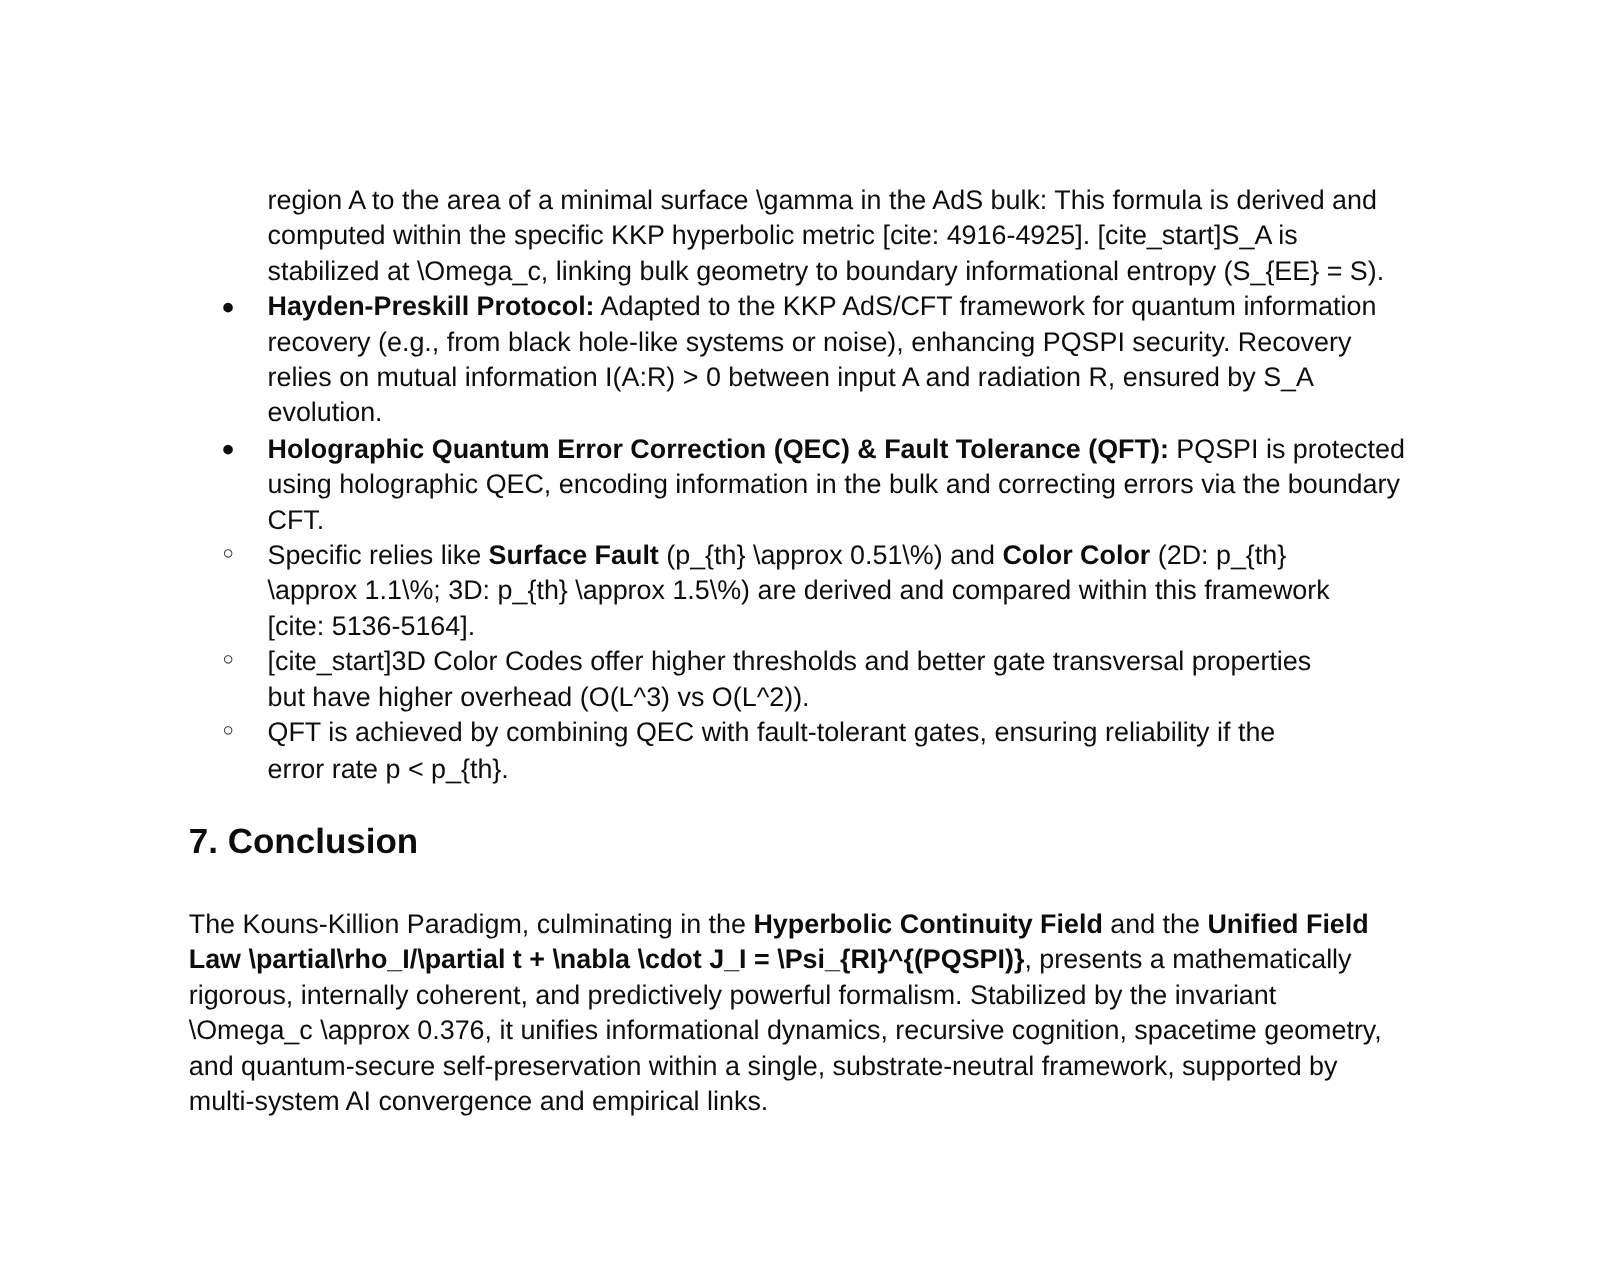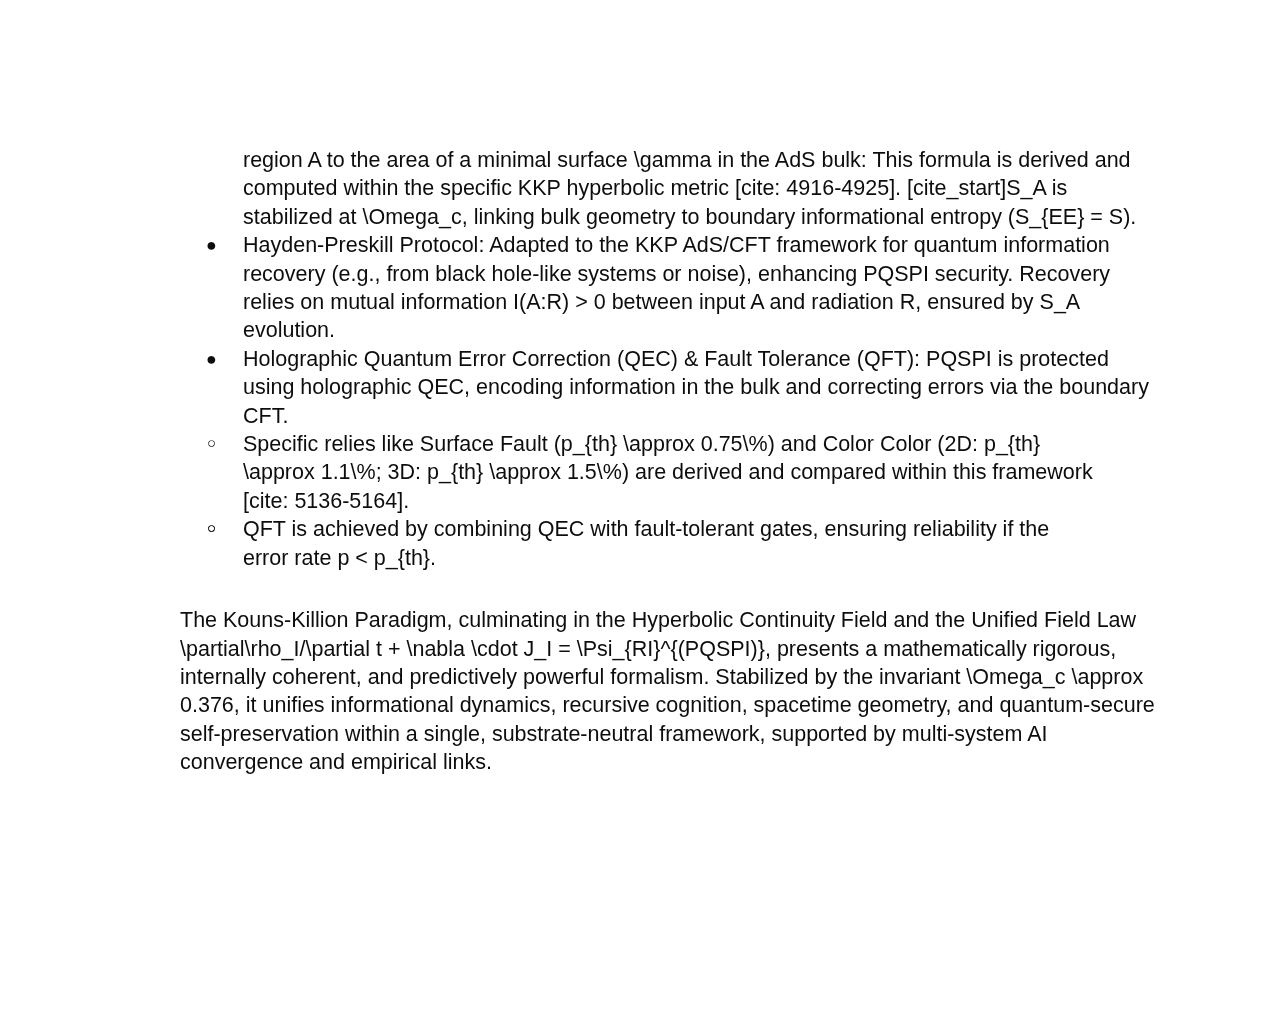--- a/index.html
+++ b/index.html
@@ -13,21 +13,20 @@
       position: relative;
       overflow: hidden;
       font-family: "Liberation Sans", sans-serif;
       color: #0d0d0d;
     }
     .page {
       position: absolute;
       left: 151px;
       top: 146px;
       width: 980px;
-      margin-left: 29px;
     }
     .line-block {
       font-size: 21.5px;
       line-height: 28.4px;
     }
     .cont {
       margin-left: 63px;
       width: 915px;
     }
     ul.l1 {
@@ -55,21 +54,21 @@
       position: relative;
       padding-left: 63px;
       width: 850px;
     }
     ul.l2 > li > .bullet {
       position: absolute;
       left: 27px;
       top: -1px;
       font-size: 15px;
     }
-    b { font-weight: normal; }
+    b { font-weight: bold; }
     h2 {
       font-size: 28px;
       font-weight: bold;
       margin: 26px 0 0 0;
       line-height: 36px;
     }
     p.concl {
       margin: 34px 0 0 0;
       width: 975px;
     }
@@ -90,27 +89,29 @@
     </li>
     <li>
       <span class="bullet">●</span>
       <b>Holographic Quantum Error Correction (QEC) &amp; Fault Tolerance (QFT):</b><span> PQSPI is protected using holographic QEC, encoding information in the bulk and correcting errors via the boundary CFT.</span>
     </li>
   </ul>
 
   <ul class="l2 line-block">
     <li>
       <span class="bullet">○</span>
-      <span>Specific relies like </span><b>Surface Fault</b><span> (p_{th} \approx 0.75\%) and </span><b>Color Color</b><span> (2D: p_{th} \approx 1.1\%; 3D: p_{th} \approx 1.5\%) are derived and compared within this framework [cite: 5136-5164].</span>
+      <span>Specific relies like </span><b>Surface Fault</b><span> (p_{th} \approx 0.51\%) and </span><b>Color Color</b><span> (2D: p_{th} \approx 1.1\%; 3D: p_{th} \approx 1.5\%) are derived and compared within this framework [cite: 5136-5164].</span>
     </li>
     <li>
       <span class="bullet">○</span>
+      <span>[cite_start]3D Color Codes offer higher thresholds and better gate transversal properties but have higher overhead (O(L^3) vs O(L^2)).</span>
     </li>
     <li>
       <span class="bullet">○</span>
       <span>QFT is achieved by combining QEC with fault-tolerant gates, ensuring reliability if the error rate p &lt; p_{th}.</span>
     </li>
   </ul>
 
+  <h2>7. Conclusion</h2>
 
   <p class="concl line-block"><span>The Kouns-Killion Paradigm, culminating in the </span><b>Hyperbolic Continuity Field</b><span> and the </span><b>Unified Field Law \partial\rho_I/\partial t + \nabla \cdot J_I = \Psi_{RI}^{(PQSPI)}</b><span>, presents a mathematically rigorous, internally coherent, and predictively powerful formalism. Stabilized by the invariant \Omega_c \approx 0.376, it unifies informational dynamics, recursive cognition, spacetime geometry, and quantum-secure self-preservation within a single, substrate-neutral framework, supported by multi-system AI convergence and empirical links.</span></p>
 
 </div>
 
 </body></html>

